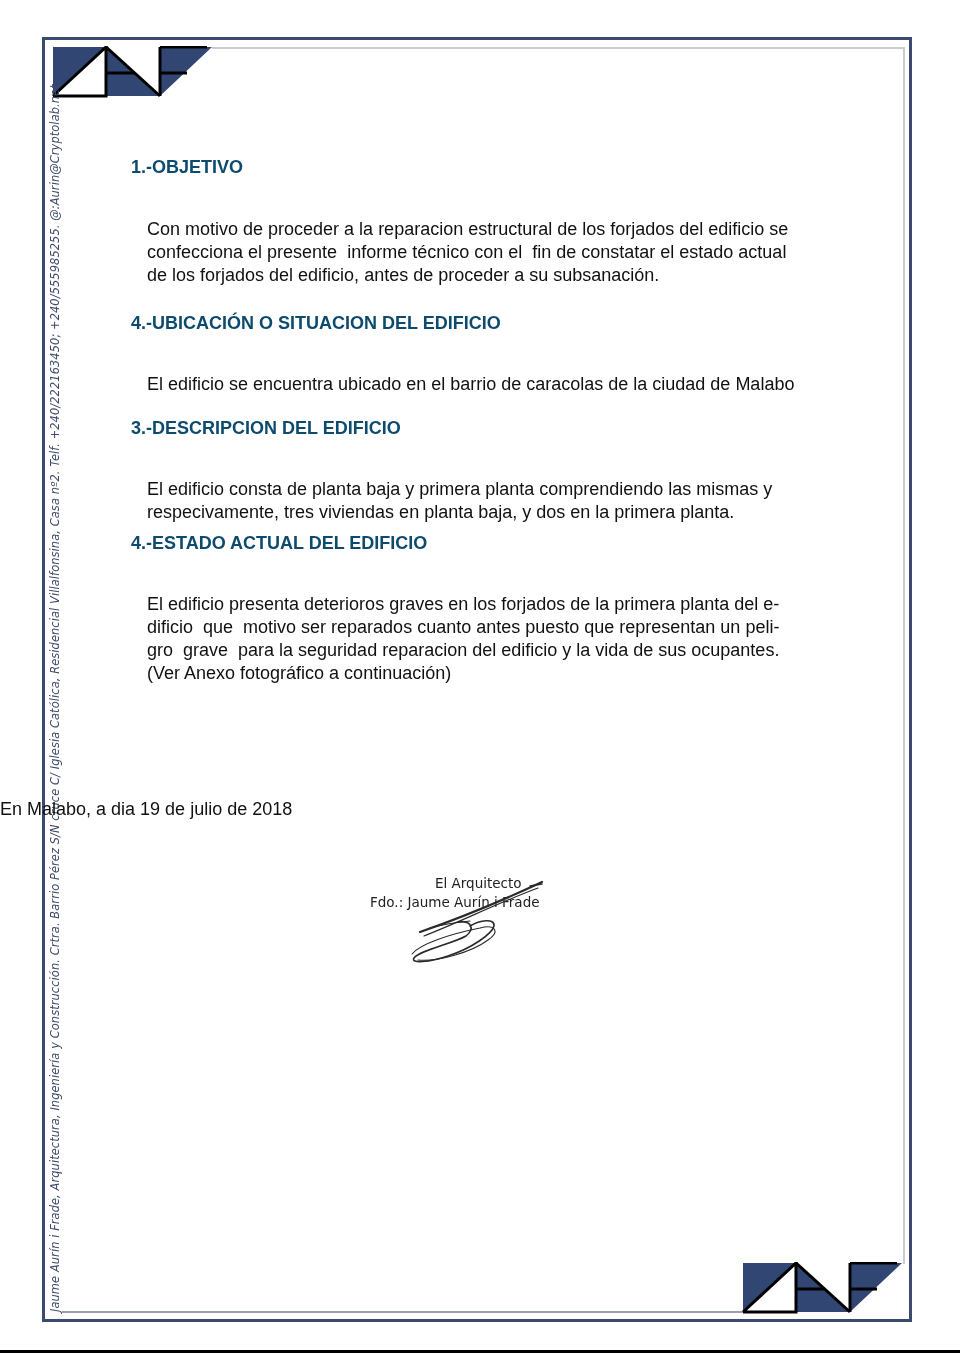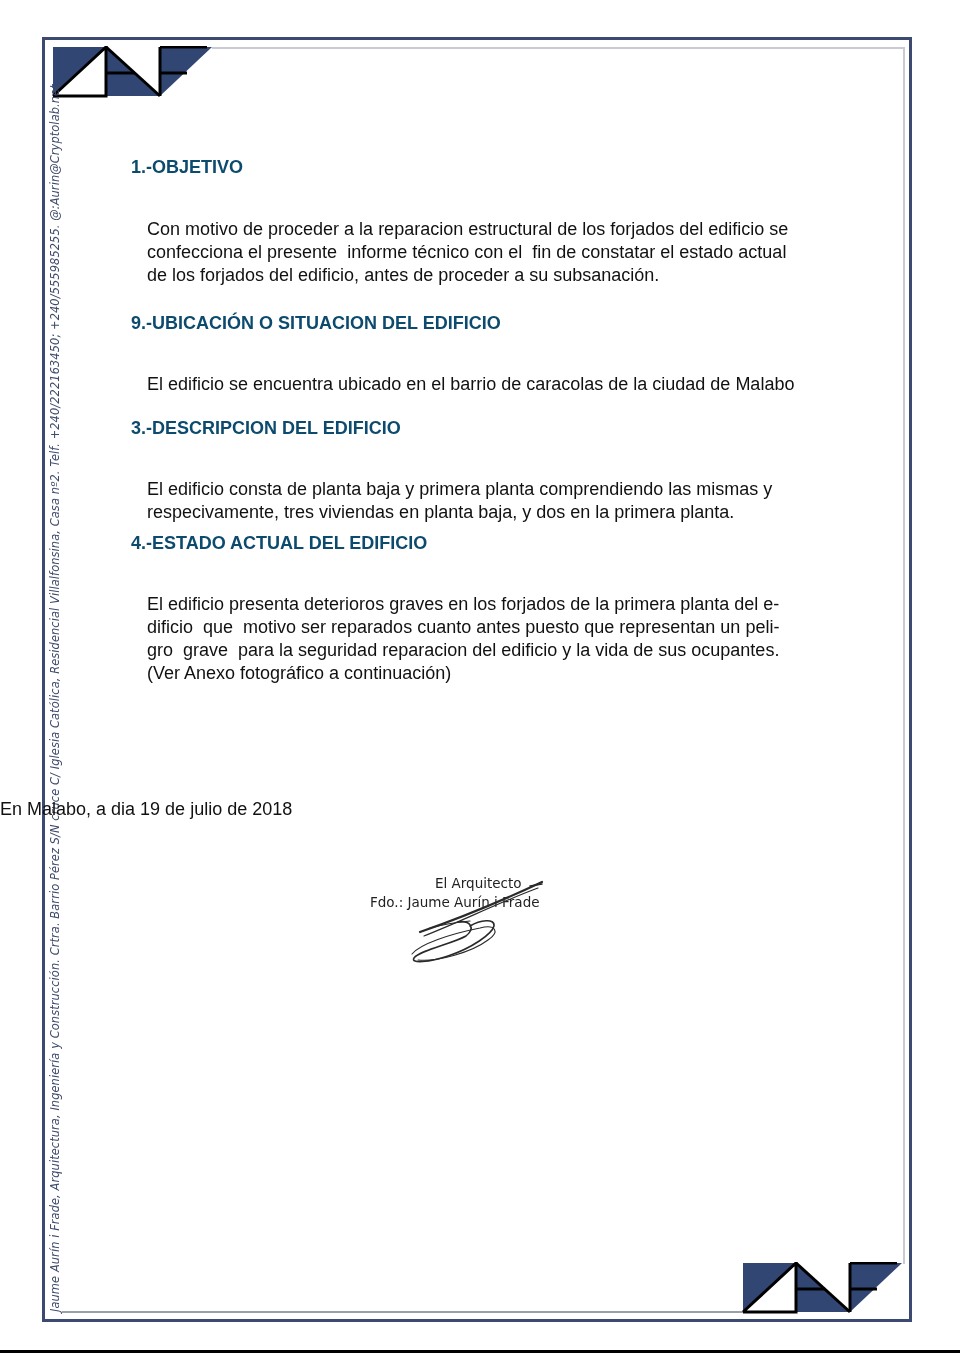--- a/index.html
+++ b/index.html
@@ -64,21 +64,21 @@
   </g>
 </svg>
 
 <div class="side-text">Jaume Aurín i Frade, Arquitectura, Ingeniería y Construcción. Crtra. Barrio Pérez S/N cruce C/ Iglesia Católica, Residencial Villalfonsina, Casa nº2. Telf. +240/222163450; +240/555985255. @:Aurin@Cryptolab.net</div>
 
 <h2 class="heading" style="top:157px;">1.-OBJETIVO</h2>
 <div class="para" style="top:202px;"><span>Con motivo de proceder a la reparacion estructural de los forjados del edificio se</span>
 <span>confecciona el presente  informe técnico con el  fin de constatar el estado actual</span>
 <span>de los forjados del edificio, antes de proceder a su subsanación.</span></div>
 
-<h2 class="heading" style="top:313px;">9.-UBICACIÓN O SITUACION DEL EDIFICIO</h2>
+<h2 class="heading" style="top:313px;">4.-UBICACIÓN O SITUACION DEL EDIFICIO</h2>
 <div class="para" style="top:357px;"><span>El edificio se encuentra ubicado en el barrio de caracolas de la ciudad de Malabo</span></div>
 
 <h2 class="heading" style="top:418px;text-align:center;">3.-DESCRIPCION DEL  EDIFICIO</h2>
 <div class="para" style="top:462px;"><span>El edificio consta de planta baja y primera planta comprendiendo las mismas y</span>
 <span>respecivamente, tres viviendas en planta baja, y dos en la primera planta.</span></div>
 
 <h2 class="heading" style="top:533px;text-align:center;">4.-ESTADO ACTUAL DEL EDIFICIO</h2>
 <div class="para" style="top:577px;"><span>El edificio presenta deterioros graves en los forjados de la primera planta del e-</span>
 <span>dificio  que  motivo ser reparados cuanto antes puesto que representan un peli-</span>
 <span>gro  grave  para la seguridad reparacion del edificio y la vida de sus ocupantes.</span>

